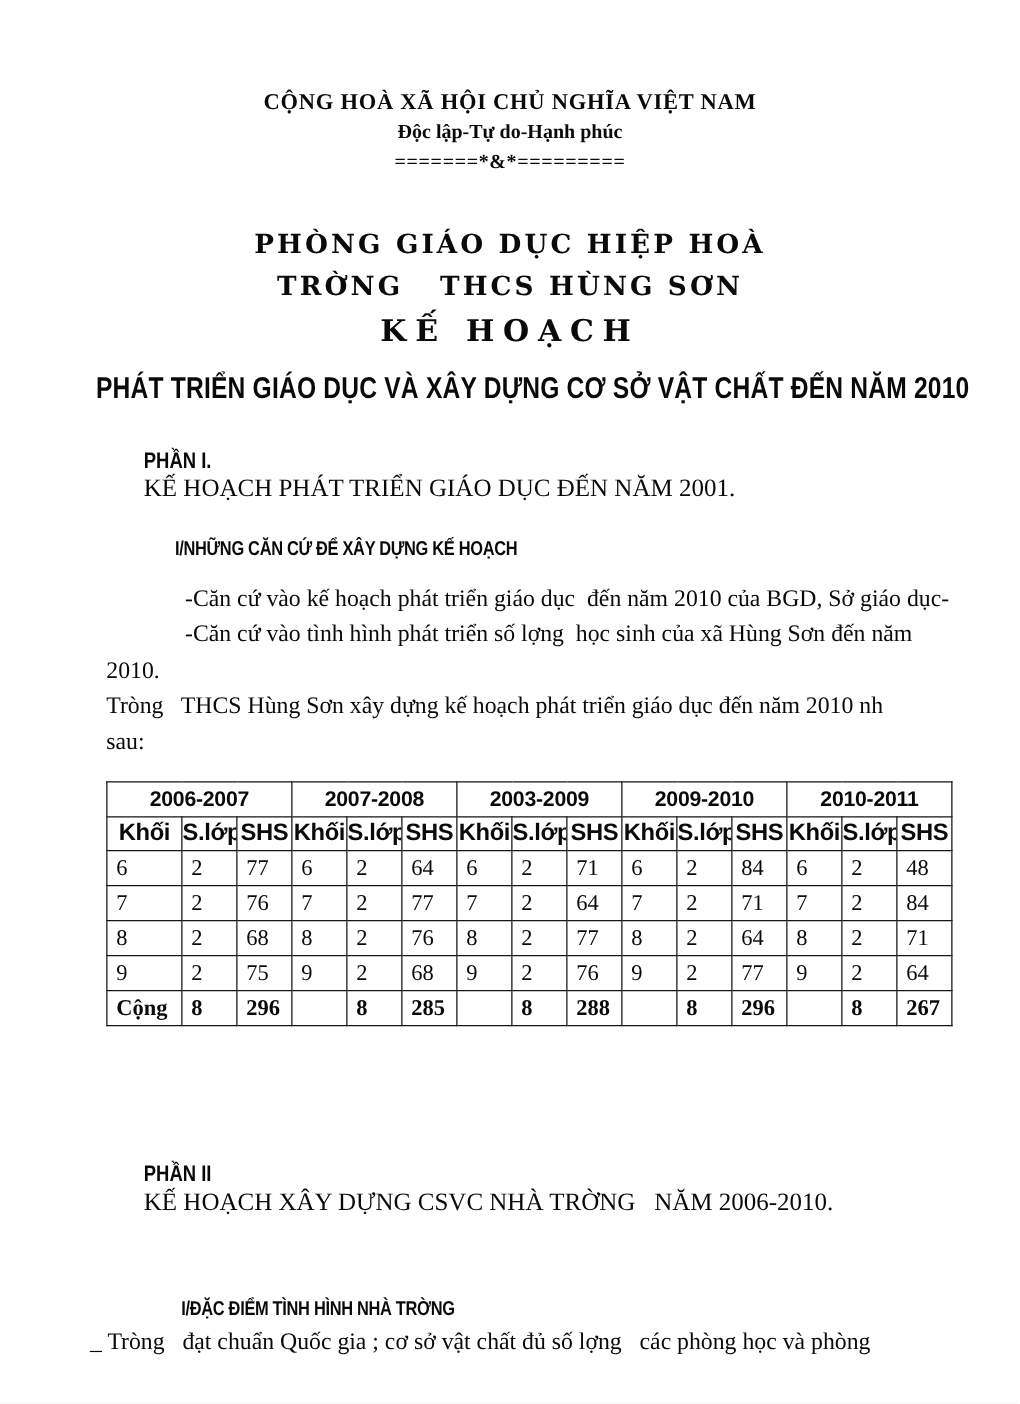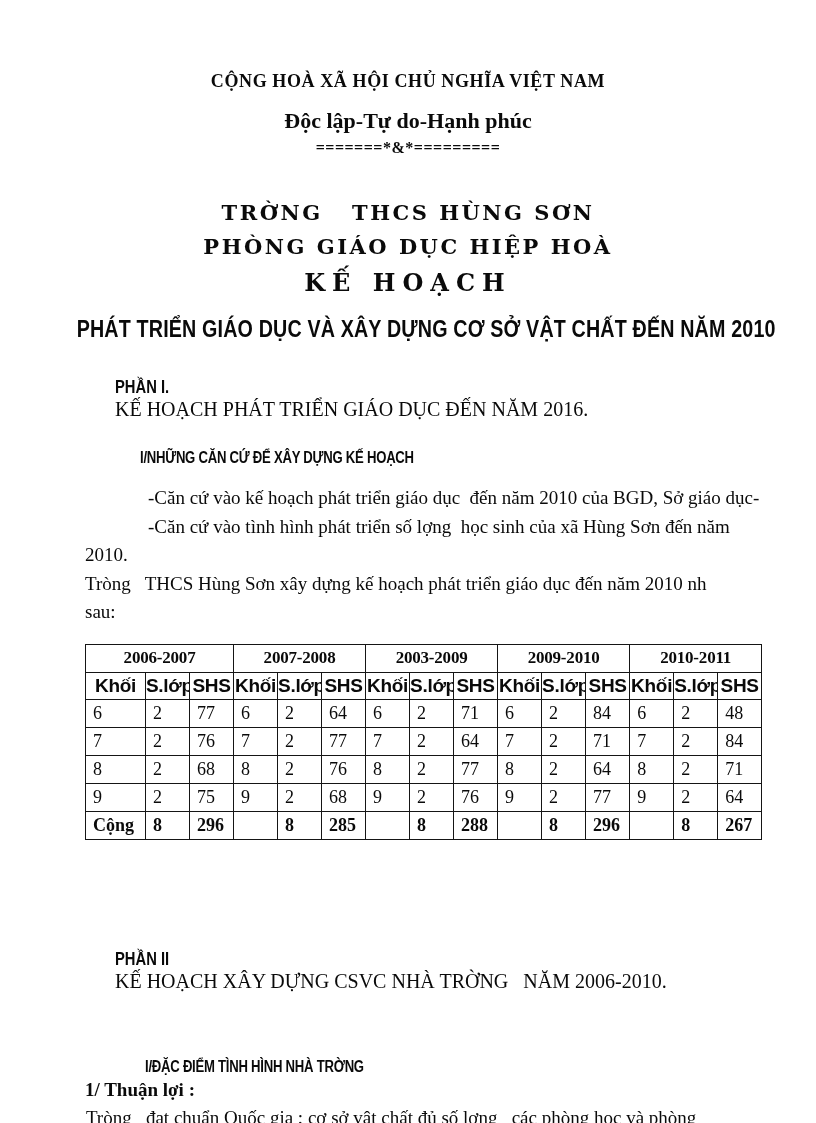--- a/index.html
+++ b/index.html
@@ -11,21 +11,21 @@
     font-family:"Liberation Serif",serif;
     color:#0a0a0a;
     overflow:hidden;
   }
   .center{text-align:center;}
   .pre{white-space:pre-wrap;}
 
   
   .nat-header{padding-top:70px;line-height:1.25;}
   .nat-line1{font-size:18px;font-weight:bold;letter-spacing:0.6px;}
-  .nat-line2{font-size:22px;font-weight:bold;margin-top:14px;}
+  .nat-line2{font-size:16px;font-weight:bold;margin-top:3px;}
   .nat-sep{font-size:16px;font-weight:bold;margin-top:4px;letter-spacing:0.5px;}
 
   
   .org{margin-top:38px;line-height:34px;}
   .org-line{
     font-family:"DejaVu Serif",serif;
     font-weight:bold;font-size:21px;letter-spacing:2.5px;
   }
 
   
@@ -65,21 +65,21 @@
     width:676px;
   }
   table.plan th,table.plan td{
     border:1.6px solid #151515;
     padding:0 0 0 7px;
     text-align:left;
     overflow:hidden;
   }
   table.plan th{padding:0;text-align:center;}
   th.yg{
-    font-family:Liberation Serif, serif;
+    font-family:Liberation Sans, sans-serif;
     font-weight:bold;font-size:17px;height:27px;letter-spacing:-0.2px;
   }
   th.sh{
     font-family:"Liberation Sans",sans-serif;
     font-weight:bold;font-size:19px;height:26px;letter-spacing:-0.3px;
   }
   table.plan td{font-size:18px;height:27px;}
   tr.total td{font-weight:bold;}
 
   
@@ -93,33 +93,33 @@
 
 <div class="page">
 
   <div class="nat-header center">
     <div class="nat-line1">CỘNG HOÀ XÃ HỘI CHỦ NGHĨA VIỆT NAM</div>
     <div class="nat-line2">Độc lập-Tự do-Hạnh phúc</div>
     <div class="nat-sep">=======*&amp;*=========</div>
   </div>
 
   <div class="org center">
+    <div class="org-line pre">PHÒNG GIÁO DỤC HIỆP HOÀ</div>
     <div class="org-line pre">TRỜNG   THCS HÙNG SƠN</div>
-    <div class="org-line pre">PHÒNG GIÁO DỤC HIỆP HOÀ</div>
   </div>
 
   <div class="doc-title center">KẾ HOẠCH</div>
 
   <div class="doc-subtitle center">
     <span class="cond">PHÁT TRIỂN GIÁO DỤC VÀ XÂY DỰNG CƠ SỞ VẬT CHẤT ĐẾN NĂM 2010</span>
   </div>
 
   <div class="part-heading">
     <span class="cond part-label">PHẦN I.</span>
-    <span class="pre">KẾ HOẠCH PHÁT TRIỂN GIÁO DỤC ĐẾN NĂM 2016.</span>
+    <span class="pre">KẾ HOẠCH PHÁT TRIỂN GIÁO DỤC ĐẾN NĂM 2001.</span>
   </div>
 
   <div class="sub-heading">
     <span class="cond">I/NHỮNG CĂN CỨ ĐỂ XÂY DỰNG KẾ HOẠCH</span>
   </div>
 
   <div class="body-block">
       <div class="line indent">-Căn cứ vào kế hoạch phát triển giáo dục  đến năm 2010 của BGD, Sở giáo dục-</div>
       <div class="line indent">-Căn cứ vào tình hình phát triển số lợng  học sinh của xã Hùng Sơn đến năm</div>
       <div class="line">2010.</div>
@@ -262,19 +262,18 @@
 
   <div class="part-heading part2-heading">
     <span class="cond part-label">PHẦN II</span>
     <span class="pre">KẾ HOẠCH XÂY DỰNG CSVC NHÀ TRỜNG   NĂM 2006-2010.</span>
   </div>
 
   <div class="sub-heading part2-sub">
     <span class="cond">I/ĐẶC ĐIỂM TÌNH HÌNH NHÀ TRỜNG</span>
   </div>
 
-  <div class="list-title">1/ Thuận lợi :</div>
 
   <div class="part2-lines">
       <div class="line">_ Tròng   đạt chuẩn Quốc gia ; cơ sở vật chất đủ số lợng   các phòng học và phòng</div>
     </div>
 
 </div>
 
 </body></html>

